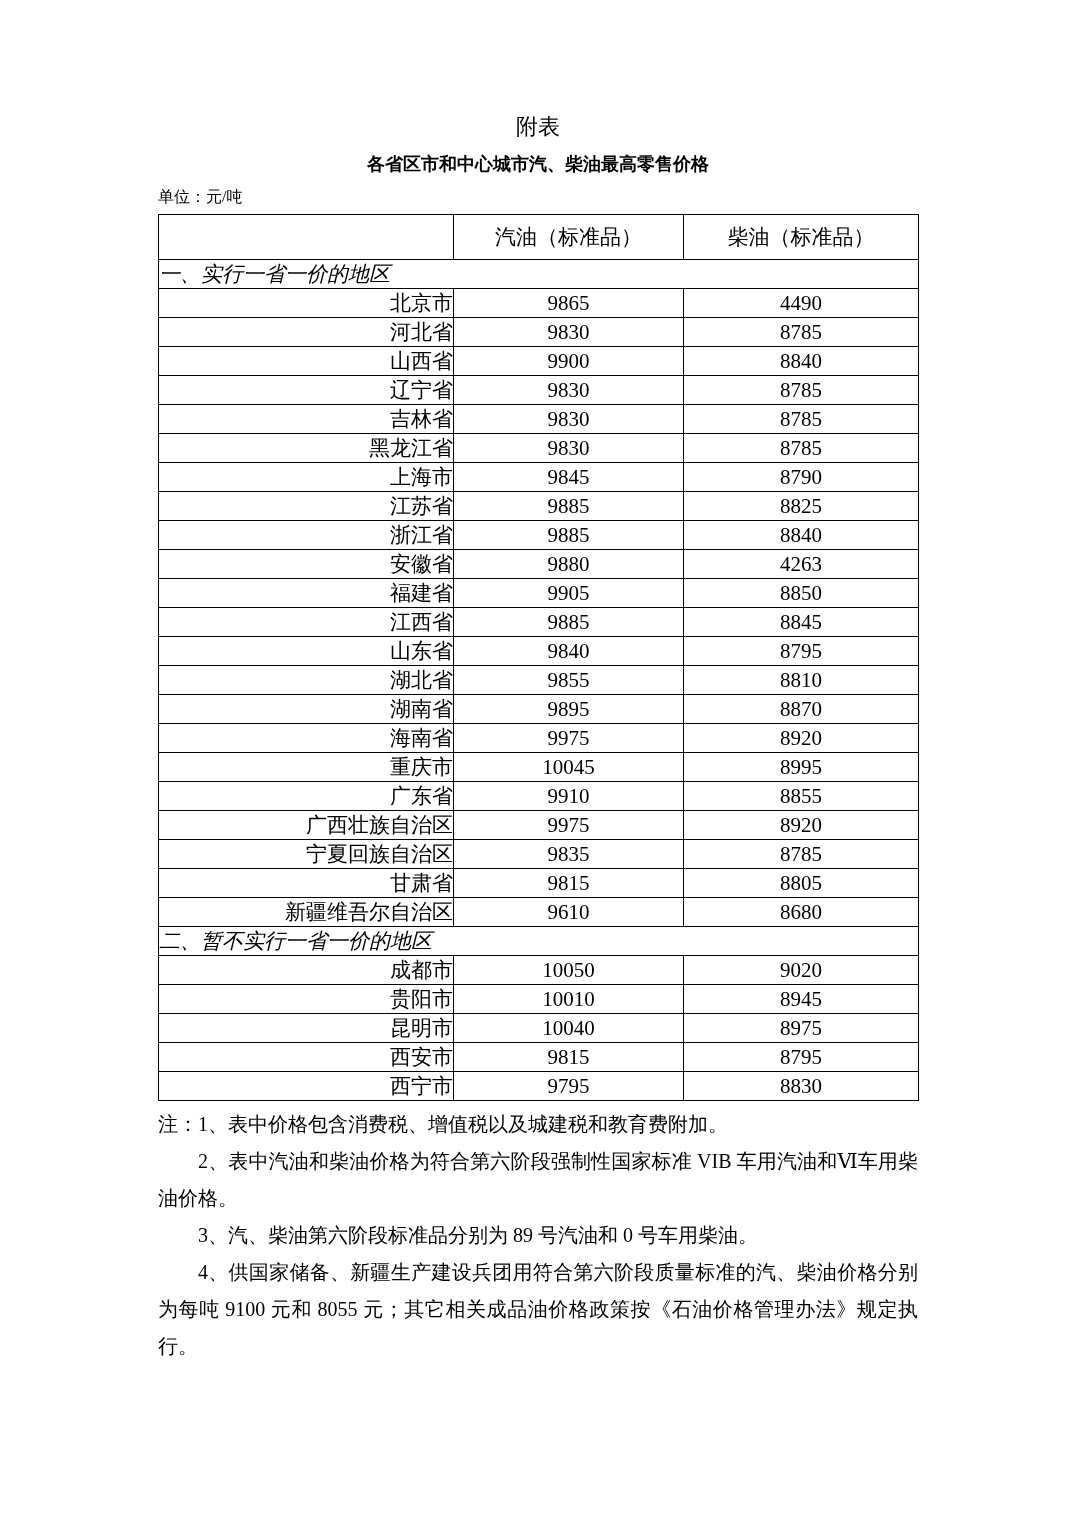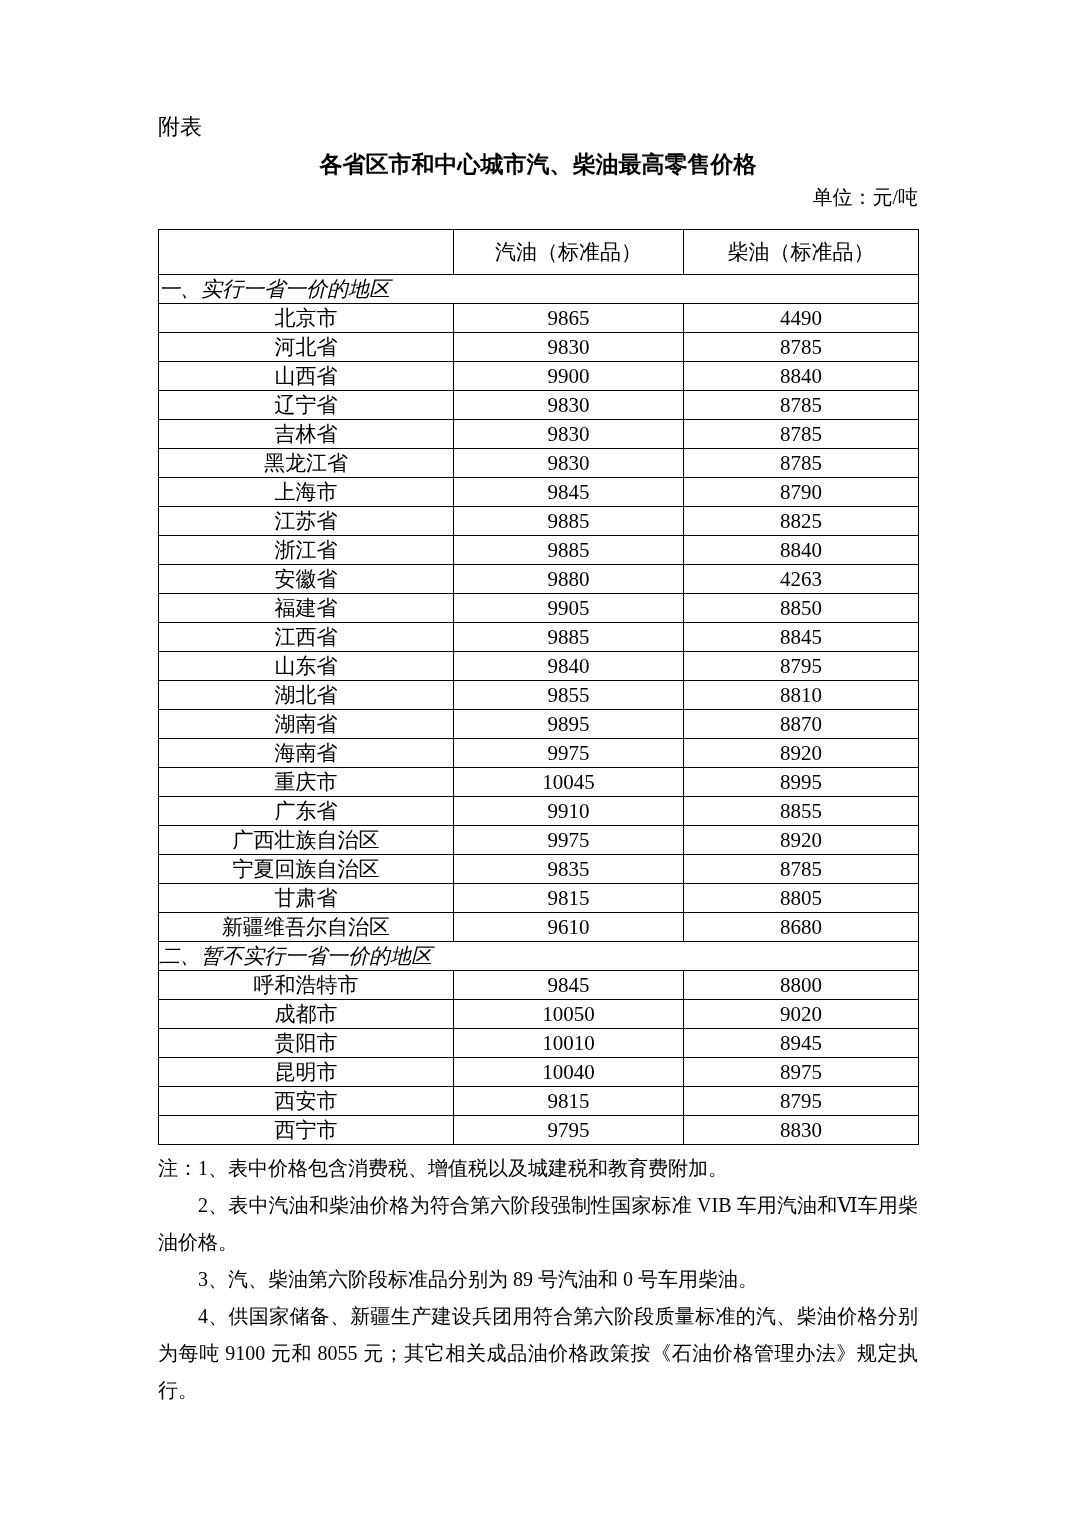--- a/index.html
+++ b/index.html
@@ -17,35 +17,35 @@
   }
   .page {
     position: absolute;
     left: 158px;
     top: 112px;
     width: 760px;
   }
   .appendix {
     font-size: 22px;
     line-height: 30px;
-    text-align: left;
+    text-align: center;
   }
   .doc-title {
     font-family: "Liberation Sans", "DejaVu Sans", sans-serif;
     font-weight: bold;
-    font-size: 23px;
+    font-size: 18px;
     line-height: 32px;
     text-align: center;
     margin: 6px 0 2px 0;
   }
   .unit-line {
-    font-size: 20px;
+    font-size: 16px;
     line-height: 30px;
-    text-align: right;
-    margin-bottom: 17px;
+    text-align: left;
+    margin-bottom: 2px;
   }
   table.price-table {
     width: 760px;
     border-collapse: collapse;
     table-layout: fixed;
     padding-left: 20px;
   }
   table.price-table th,
   table.price-table td {
     border: 1px solid #000000;
@@ -64,21 +64,21 @@
     text-align: center;
   }
   td.section-cell {
     height: 27px;
     text-align: left;
     padding-left: 4px;
     font-style: italic;
   }
   td.region-cell {
     height: 28px;
-    text-align: center;
+    text-align: right;
     padding-left: 60px;
     margin-left: 28px;
   }
   td.num-cell {
     text-align: center;
   }
   .notes {
     margin-top: 5px;
     font-size: 20px;
     line-height: 37px;
@@ -227,25 +227,20 @@
         </tr>
         <tr>
           <td class="region-cell">新疆维吾尔自治区</td>
           <td class="num-cell">9610</td>
           <td class="num-cell">8680</td>
         </tr>
         <tr>
           <td colspan="3" class="section-cell">二、暂不实行一省一价的地区</td>
         </tr>
         <tr>
-          <td class="region-cell">呼和浩特市</td>
-          <td class="num-cell">9845</td>
-          <td class="num-cell">8800</td>
-        </tr>
-        <tr>
           <td class="region-cell">成都市</td>
           <td class="num-cell">10050</td>
           <td class="num-cell">9020</td>
         </tr>
         <tr>
           <td class="region-cell">贵阳市</td>
           <td class="num-cell">10010</td>
           <td class="num-cell">8945</td>
         </tr>
         <tr>

